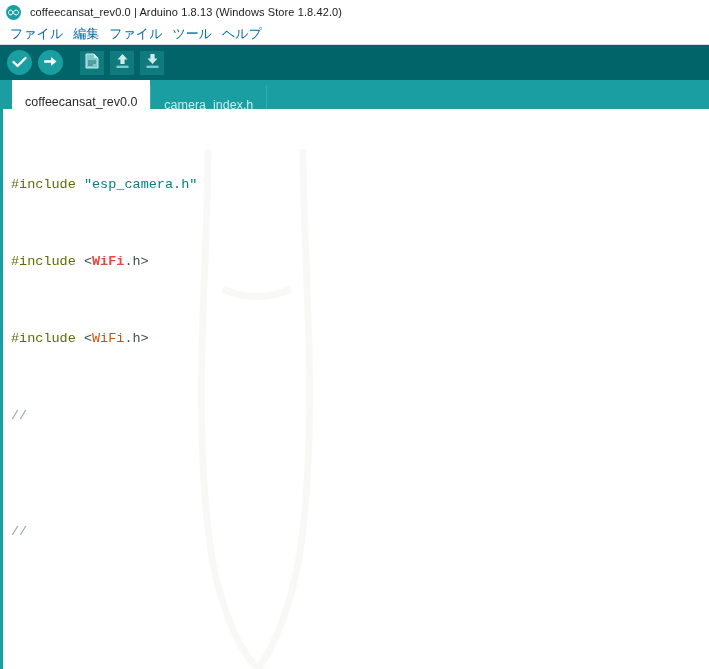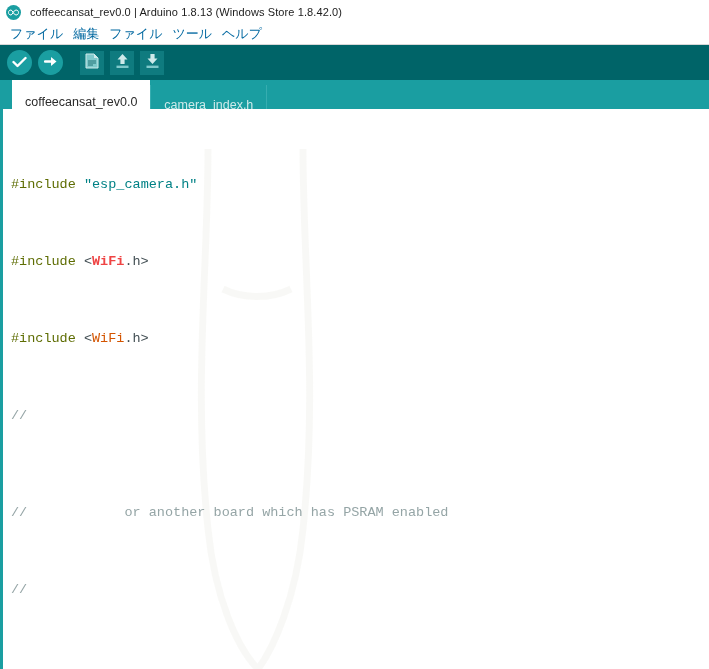--- a/index.html
+++ b/index.html
@@ -250,21 +250,20 @@
 
     <div class="ln"><span class="t-pre">#include</span><span class="t-plain"> </span><span class="t-str">"esp_camera.h"</span></div>
 
     <div class="ln"><span class="t-pre">#include</span><span class="t-plain"> &lt;</span><span class="t-lib">WiFi</span><span class="t-plain">.h&gt;</span></div>
 
     <div class="ln"><span class="t-pre">#include</span><span class="t-plain"> &lt;</span><span class="t-lib2">WiFi</span><span class="t-plain">.h&gt;</span></div>
 
     <div class="ln"><span class="t-com">//</span></div>
 
 
-    <div class="ln"><span class="t-com">//            or another board which has PSRAM enabled</span></div>
 
     <div class="ln"><span class="t-com">//</span></div>
 
     
 
     
 
     
 
     

